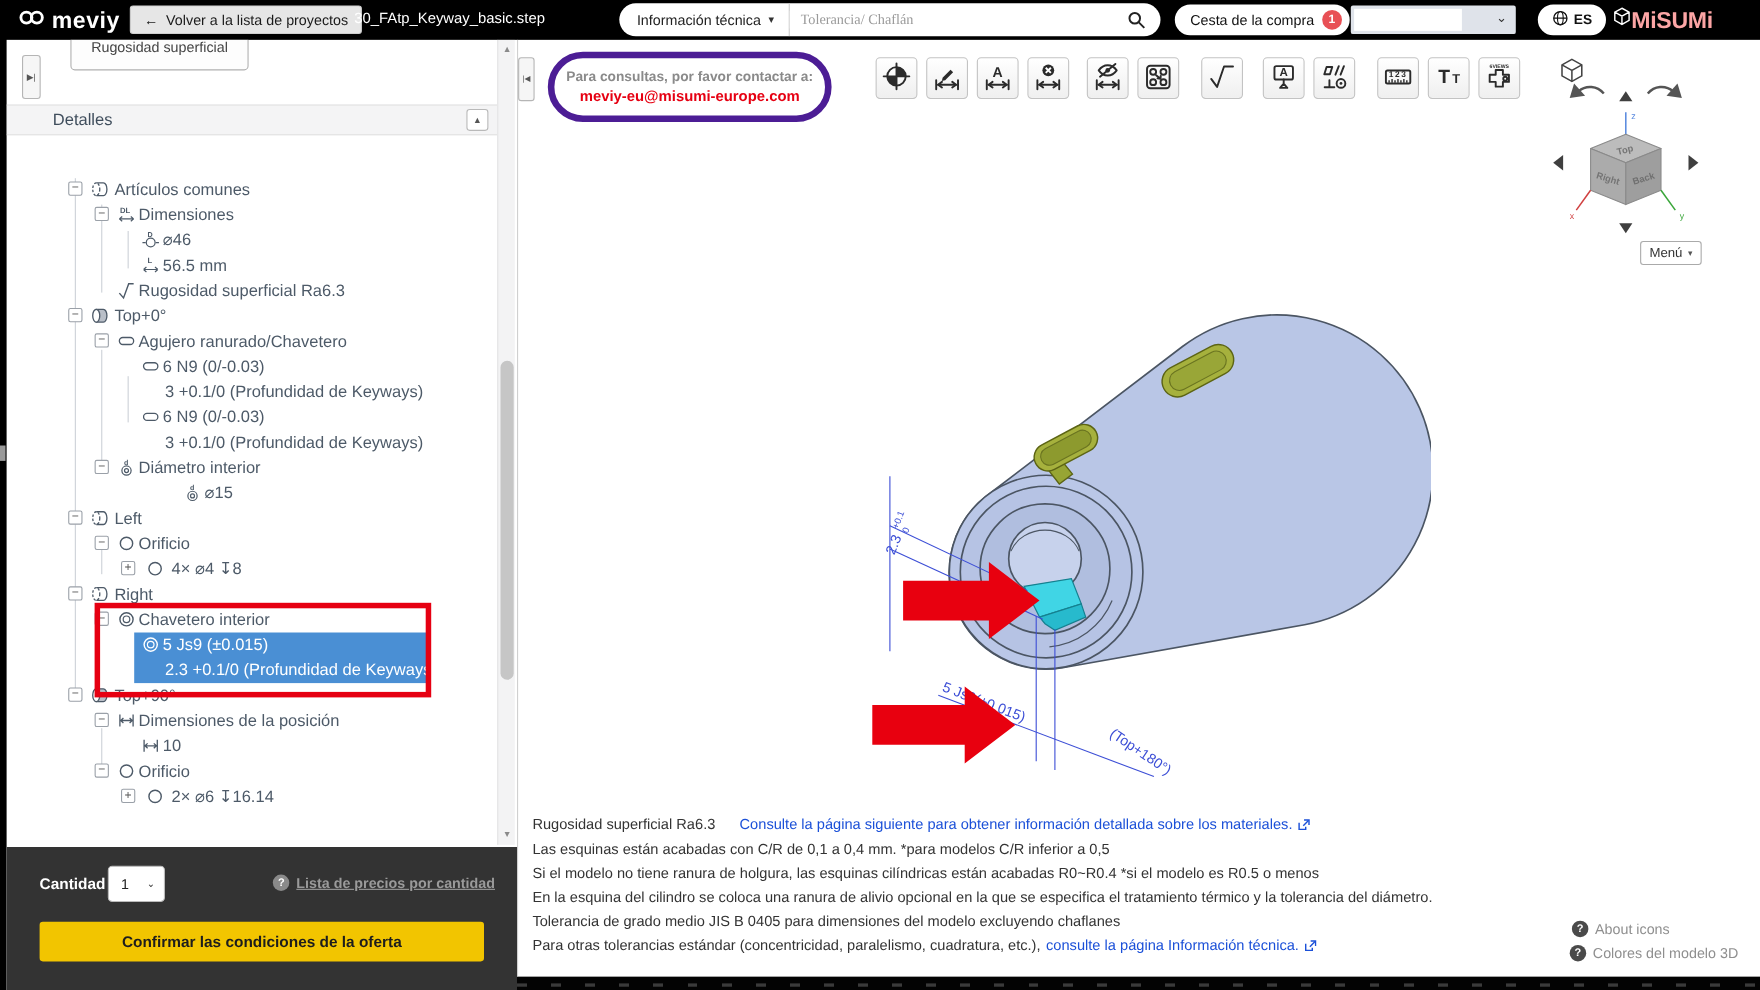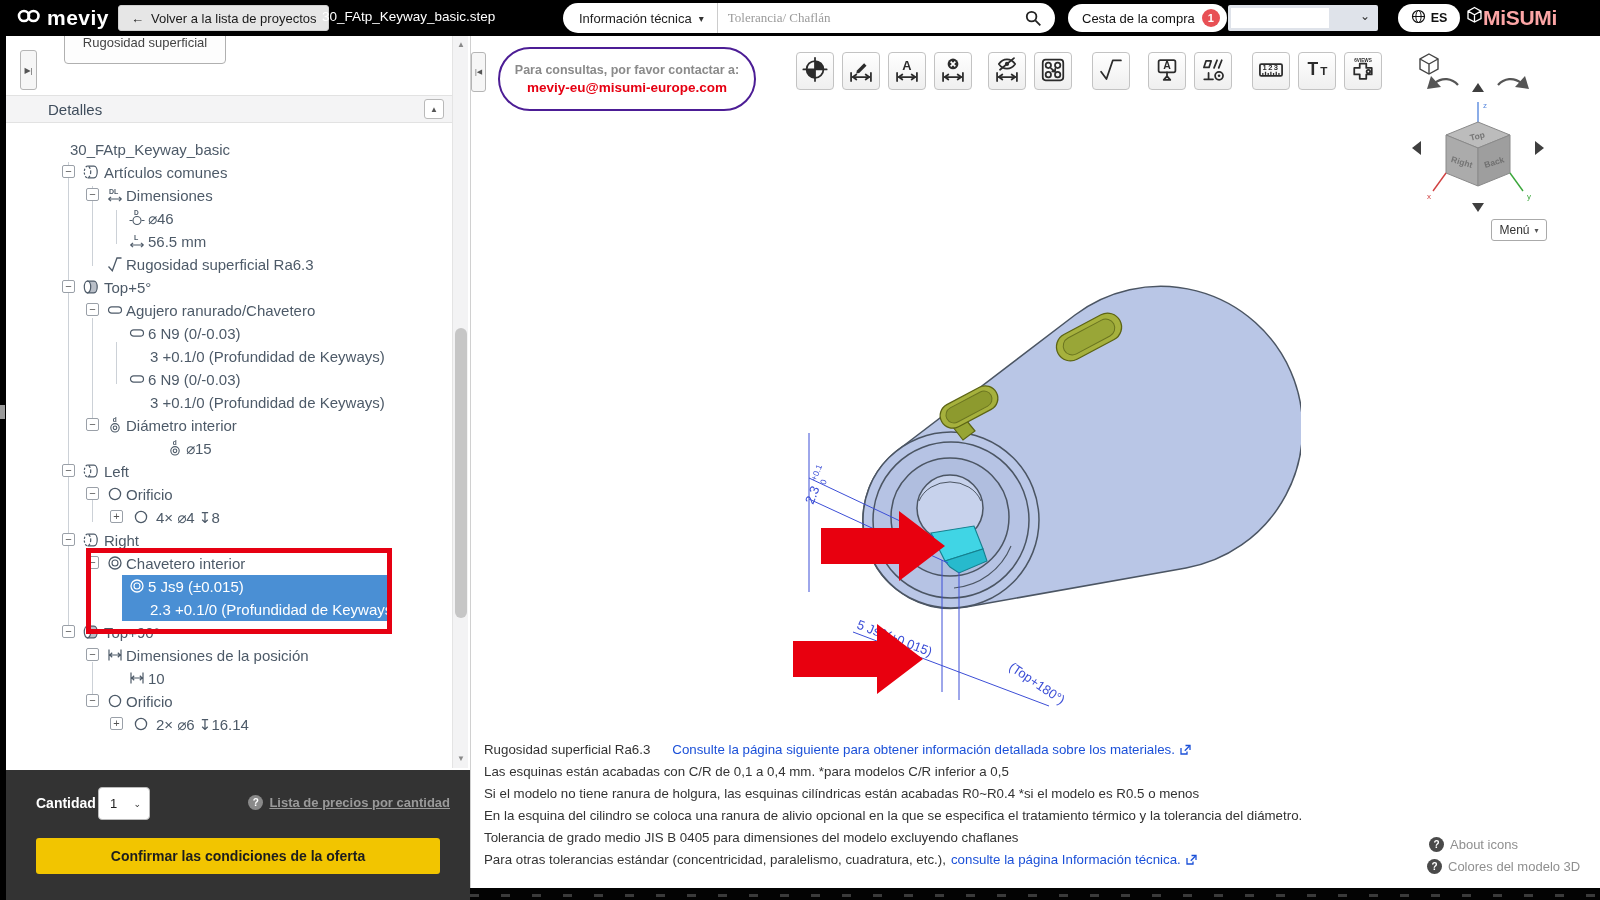--- a/index.html
+++ b/index.html
@@ -68,21 +68,21 @@
   .qmark{width:15px;height:15px;border-radius:50%;background:#8a8a8a;color:#fff;font-size:10px;font-weight:bold;
          display:flex;align-items:center;justify-content:center;flex:0 0 15px;}
   .qmark.dark{background:#4a4a4a;}
   .confirm-btn{position:absolute;left:30px;top:68px;width:404px;height:36px;background:#f2c500;border:none;border-radius:3px;
                font-size:14px;font-weight:bold;color:#1d1d1d;font-family:inherit;cursor:pointer;}
 
   
   #viewer{position:absolute;left:470px;top:36px;width:1130px;height:852px;background:#fff;border-left:1px solid #d0d0d0;z-index:5;}
   .collapse-btn{position:absolute;left:0;top:16px;width:15px;height:40px;border:1px solid #b5b5b5;background:#f6f6f6;border-radius:3px;
                 font-size:7px;color:#555;display:flex;align-items:center;justify-content:center;cursor:pointer;}
-  .contact{position:absolute;left:27px;top:11px;width:258px;height:64px;border:2px solid #4c1d95;border-radius:32px;
+  .contact{position:absolute;left:27px;top:11px;width:258px;height:64px;border:6px solid #4c1d95;border-radius:32px;
            display:flex;flex-direction:column;align-items:center;justify-content:center;gap:3px;}
   .contact .l1{color:#8a8a8a;font-size:12.5px;font-weight:bold;}
   .contact .l2{color:#e60012;font-size:13.5px;font-weight:bold;}
   .tbtn{position:absolute;top:16px;width:38px;height:38px;border:1px solid #c3c3c3;border-radius:4px;
         background:linear-gradient(#ffffff,#efefef);display:flex;align-items:center;justify-content:center;cursor:pointer;padding:0;}
   .menu-btn{position:absolute;left:1020px;top:183px;width:56px;height:22px;border:1px solid #aaa;background:#fff;border-radius:3px;
             font-size:12px;color:#333;display:flex;align-items:center;justify-content:center;gap:5px;cursor:pointer;}
   .menu-btn .c{font-size:8px;color:#555;}
   #notes{position:absolute;left:13px;top:703px;width:1000px;}
   .note-row{height:22px;line-height:22px;font-size:13.3px;color:#333;white-space:nowrap;display:flex;align-items:center;}
@@ -169,23 +169,20 @@
     <div id="tree">
       <div class="wrap" id="treewrap">
         <div id="selblock"></div>
       <div class="spine" style="left: 62px; top: 126px; height: 472px;"></div>
           <div class="spine" style="left: 86px; top: 150px; height: 80px;"></div>
           <div class="spine" style="left: 110px; top: 174px; height: 34px;"></div>
           <div class="spine" style="left: 86px; top: 282px; height: 112px;"></div>
           <div class="spine" style="left: 110px; top: 306px; height: 42px;"></div>
           <div class="spine" style="left: 86px; top: 464px; height: 22px;"></div>
           <div class="spine" style="left: 86px; top: 626px; height: 44px;"></div>
-          <div class="trow" style="top: 102px;">
-            <span class="tlabel" style="left: 64px;">30_FAtp_Keyway_basic</span>
-          </div>
           <div class="trow" style="top: 125px;">
             <span class="exp" style="left: 56px;">−</span>
             <span class="ticon" style="left: 76px;"><svg width="18" height="18" viewBox="0 0 18 18">
                 <g fill="none" stroke="currentColor" stroke-width="1.2">
                   <path d="M5.5 3.2h6.5a3.2 5.8 0 0 1 0 11.6H5.5"></path>
                   <ellipse cx="5.5" cy="9" rx="3.2" ry="5.8" stroke-dasharray="2.2 1.6"></ellipse>
                 </g>
               </svg></span>
             <span class="tlabel" style="left: 98px;">Artículos comunes</span>
           </div>
@@ -219,21 +216,21 @@
             <span class="tlabel" style="left: 120px;">Rugosidad superficial Ra6.3</span>
           </div>
           <div class="trow" style="top: 240px;">
             <span class="exp" style="left: 56px;">−</span>
             <span class="ticon" style="left: 76px;"><svg width="18" height="18" viewBox="0 0 18 18">
                 <g stroke="currentColor" stroke-width="1.2">
                   <path d="M5.5 3.2h6.5a3.2 5.8 0 0 1 0 11.6H5.5z" fill="#b9bfc8"></path>
                   <ellipse cx="5.5" cy="9" rx="3.2" ry="5.8" fill="#fff"></ellipse>
                 </g>
               </svg></span>
-            <span class="tlabel" style="left: 98px;">Top+5°</span>
+            <span class="tlabel" style="left: 98px;">Top+0°</span>
           </div>
           <div class="trow" style="top: 263px;">
             <span class="exp" style="left: 80px;">−</span>
             <span class="ticon" style="left: 100px;"><svg width="18" height="18" viewBox="0 0 18 18">
                 <rect x="2.5" y="5.8" width="13" height="6.4" rx="3.2" fill="none" stroke="currentColor" stroke-width="1.2"></rect>
               </svg></span>
             <span class="tlabel" style="left: 120px;">Agujero ranurado/Chavetero</span>
           </div>
           <div class="trow" style="top: 286px;">
             <span class="ticon" style="left: 122px;"><svg width="18" height="18" viewBox="0 0 18 18">

